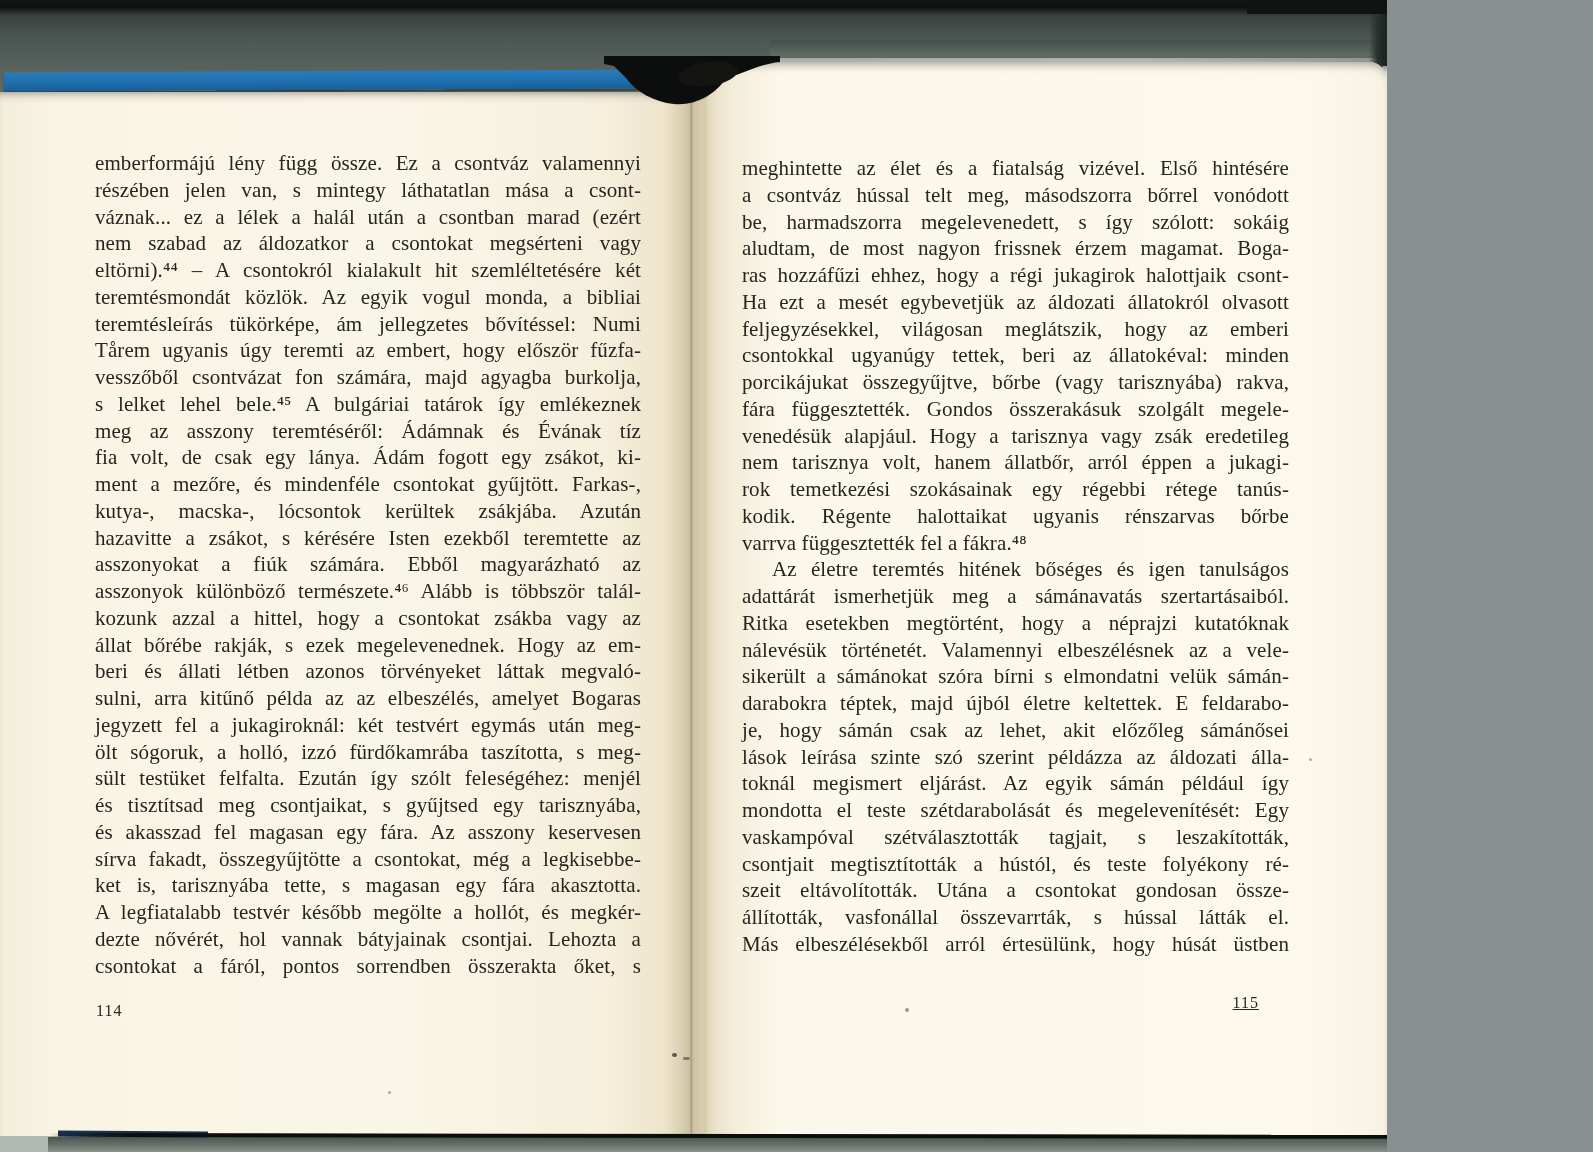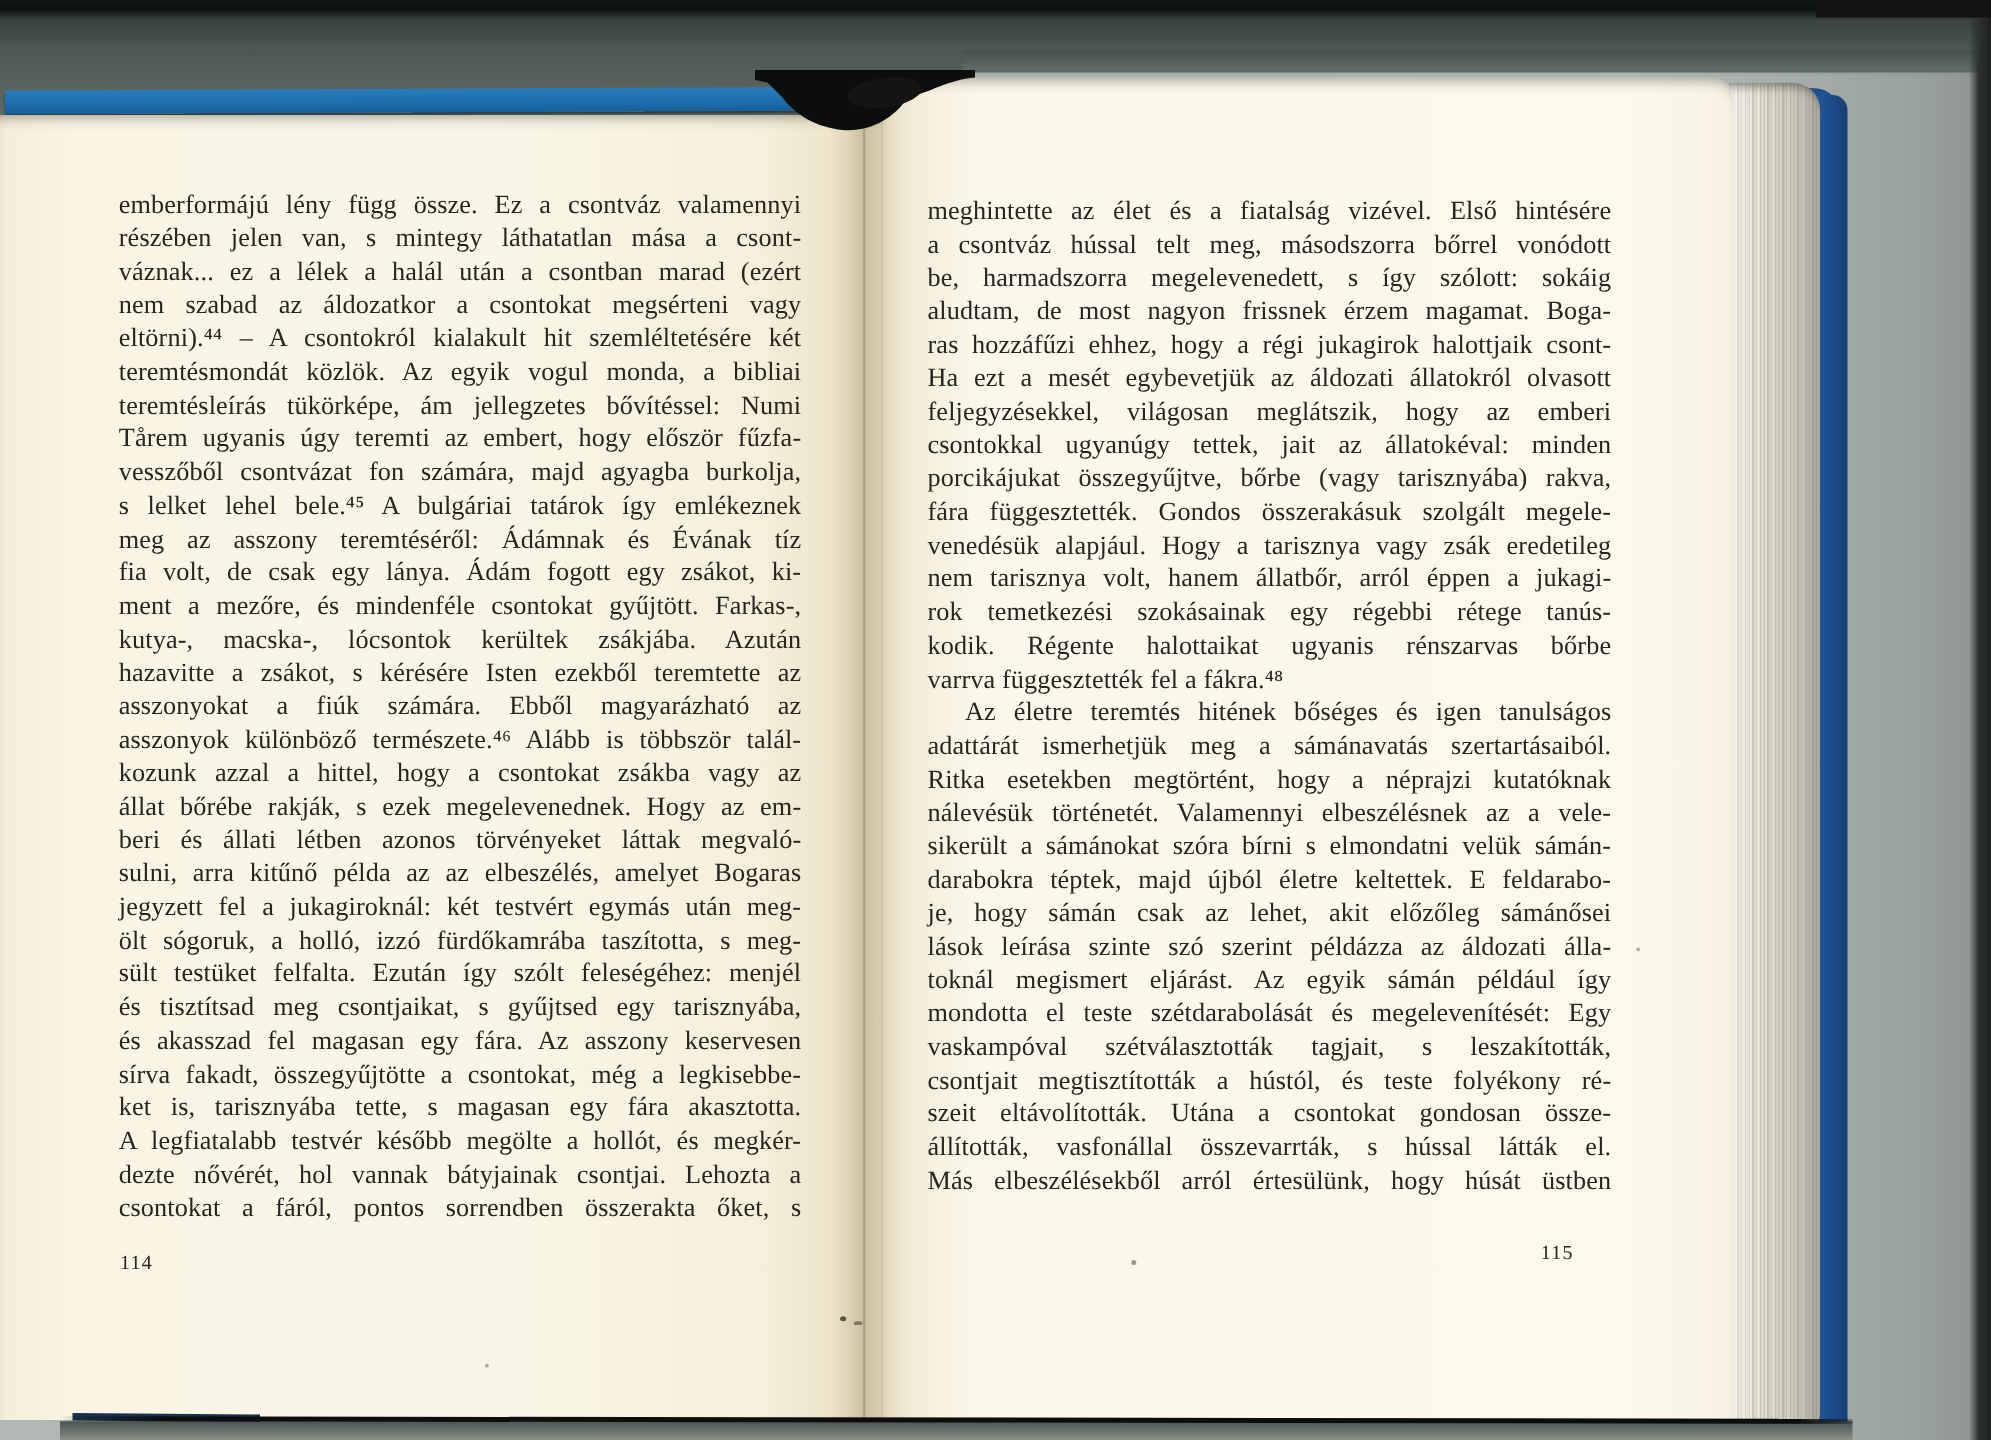--- a/index.html
+++ b/index.html
@@ -1,17 +1,17 @@
 <!DOCTYPE html>
 <html style="--ink: #26251f; --page-cream: #faf6e7; --cover-blue-top: #1f6fae; --cover-blue-side: #1d4f8c; --scanner-gray: #aeb6b2;"><head>
 <meta charset="utf-8">
 <style>
   html,body{margin:0;padding:0;background:#889090;}
   #scan{
-    position:relative;width:1593px;height:1152px;overflow:hidden;
+    position:relative;width:1387px;height:1152px;overflow:hidden;
     background:linear-gradient(90deg,#b2b9b5 0%,#aeb6b2 60%,#b6bdb9 82%,#9aa29e 96%,#8d948f 100%);
     font-family:"Liberation Serif","DejaVu Serif",serif;
   }
   
   .top-band{
     position:absolute;left:0;top:0;width:1593px;height:96px;z-index:1;
     background:linear-gradient(180deg,#121615 0px,#0e100f 7px,#39423e 16px,#4c5652 40%,#5a645f 75%,#626c66 100%);
     clip-path:polygon(0 0,1593px 0,1593px 58px,770px 58px,706px 96px,0 96px);
   }
   .top-band-right-soft{
@@ -89,21 +89,21 @@
   }
   .text-block .line.end{text-align-last:left;}
   .text-block .line.indent{text-indent:30px;}
   #left-text{left:95px;top:150px;width:546px;}
   #right-text{left:742px;top:143px;width:547px;margin-top:12px;}
   .page-number{
     position:absolute;z-index:7;color:var(--ink,#26251f);
     font-size:16px;letter-spacing:1px;
   }
   #left-page-number{left:96px;top:1002px;}
-  #right-page-number{left:742px;top:994px;width:517px;text-align:right;}
+  #right-page-number{left:742px;top:994px;width:517px;text-align:right;text-decoration:underline;}
   
   .speck{position:absolute;z-index:8;background:#5a564e;border-radius:50%;}
   .s1{left:672px;top:1053px;width:5px;height:4px;}
   .s2{left:683px;top:1057px;width:7px;height:3px;opacity:.7;border-radius:40%;}
   .s3{left:905px;top:1008px;width:4px;height:4px;opacity:.6;}
   .s4{left:388px;top:1091px;width:3px;height:3px;opacity:.5;}
   .s5{left:1309px;top:758px;width:3px;height:3px;opacity:.45;}
 </style>
 </head>
 <body>
@@ -167,21 +167,21 @@
       <div class="line">csontokat a fáról, pontos sorrendben összerakta őket, s</div>
     </div>
   <div id="right-text" class="text-block">
       <div class="line">meghintette az élet és a fiatalság vizével. Első hintésére</div>
       <div class="line">a csontváz hússal telt meg, másodszorra bőrrel vonódott</div>
       <div class="line">be, harmadszorra megelevenedett, s így szólott: sokáig</div>
       <div class="line">aludtam, de most nagyon frissnek érzem magamat. Boga-</div>
       <div class="line">ras hozzáfűzi ehhez, hogy a régi jukagirok halottjaik csont-</div>
       <div class="line">Ha ezt a mesét egybevetjük az áldozati állatokról olvasott</div>
       <div class="line">feljegyzésekkel, világosan meglátszik, hogy az emberi</div>
-      <div class="line">csontokkal ugyanúgy tettek, jait az állatokéval: minden</div>
+      <div class="line">csontokkal ugyanúgy tettek, beri az állatokéval: minden</div>
       <div class="line">porcikájukat összegyűjtve, bőrbe (vagy tarisznyába) rakva,</div>
       <div class="line">fára függesztették. Gondos összerakásuk szolgált megele-</div>
       <div class="line">venedésük alapjául. Hogy a tarisznya vagy zsák eredetileg</div>
       <div class="line">nem tarisznya volt, hanem állatbőr, arról éppen a jukagi-</div>
       <div class="line">rok temetkezési szokásainak egy régebbi rétege tanús-</div>
       <div class="line">kodik. Régente halottaikat ugyanis rénszarvas bőrbe</div>
       <div class="line end">varrva függesztették fel a fákra.⁴⁸</div>
       <div class="line indent">Az életre teremtés hitének bőséges és igen tanulságos</div>
       <div class="line">adattárát ismerhetjük meg a sámánavatás szertartásaiból.</div>
       <div class="line">Ritka esetekben megtörtént, hogy a néprajzi kutatóknak</div>

